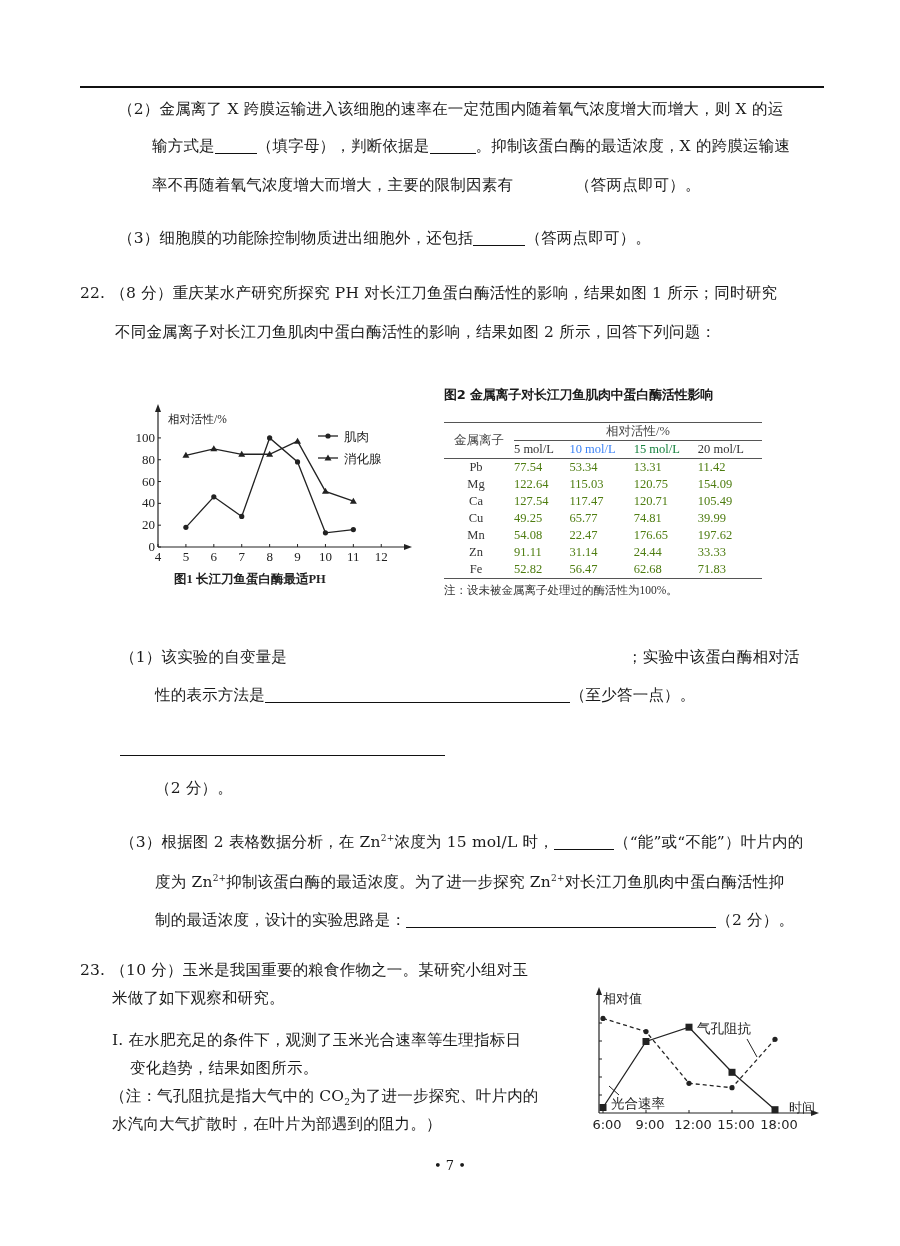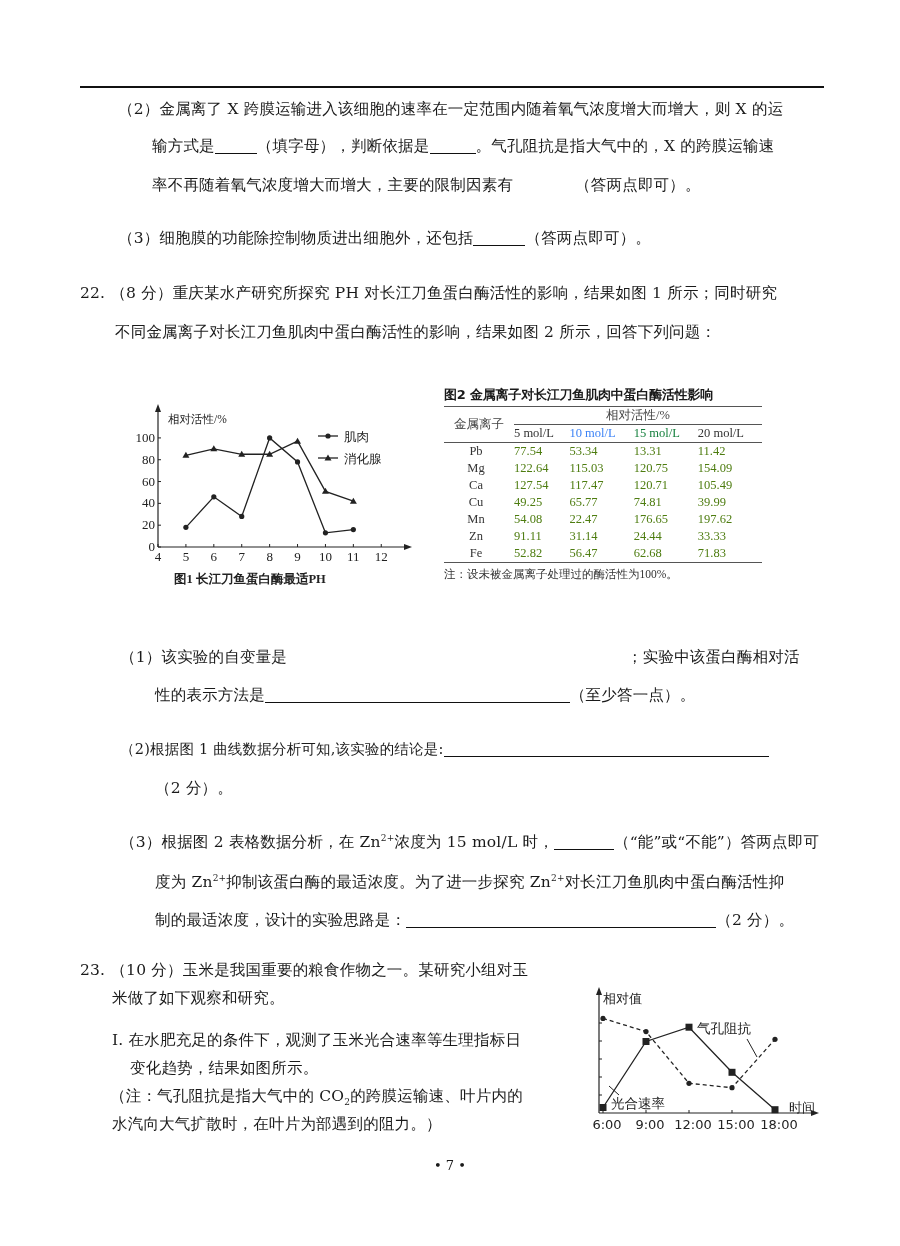--- a/index.html
+++ b/index.html
@@ -16,21 +16,21 @@
   sub { font-size: 9px; }
 
   
   #fig1 { position: absolute; left: 130px; top: 398px; width: 285px; height: 200px; }
   #fig1 text { font-family: "Liberation Serif", "DejaVu Serif", serif; fill: #222; }
   .fig1-caption { font-family: "DejaVu Sans", sans-serif; font-weight: bold; font-size: 12.5px; }
 
   
   .fig2 { position: absolute; left: 444px; top: 386px; width: 318px; font-family: "Liberation Serif", serif; }
   .fig2-title { font-family: "DejaVu Sans", sans-serif; font-weight: bold; font-size: 13px; white-space: nowrap; letter-spacing: -0.2px; }
-  .fig2 table { border-collapse: collapse; width: 100%; margin-top: 2px; font-size: 12.5px; }
+  .fig2 table { border-collapse: collapse; width: 100%; margin-top: 18px; font-size: 12.5px; }
   .fig2 table td, .fig2 table th { padding: 0; text-align: left; font-weight: normal; height: 17px; }
   .fig2 .rule-top { border-top: 1.5px solid #555; }
   .fig2 .rule-mid { border-bottom: 1px solid #555; }
   .fig2 .rule-bot { border-bottom: 1.5px solid #555; }
   .fig2 .ion-col { width: 70px; text-align: center; color: #444; }
   .fig2 .num { color: #4d7c0f; }
   .fig2 .ion { text-align: center; color: #333; padding-right: 6px; }
   .fig2-note { font-size: 11.5px; color: #333; margin-top: 4px; white-space: nowrap; }
 
   
@@ -38,21 +38,21 @@
   #fig3 text { font-family: "DejaVu Sans", sans-serif; fill: #222; }
 
   .page-num { position: absolute; left: 0; width: 900px; top: 1158px; text-align: center; font-size: 13px; }
 </style>
 </head>
 <body>
 
 <div class="top-rule"></div>
 
 <div class="line" style="left:118px;top:99px;">（2）金属离了 X 跨膜运输进入该细胞的速率在一定范围内随着氧气浓度增大而增大，则 X 的运</div>
-<div class="line" style="left:152px;top:136px;"><span>输方式是</span><span class="blank" style="width:42px"></span><span>（填字母），判断依据是</span><span class="blank" style="width:46px"></span><span>。气孔阻抗是指大气中的，X 的跨膜运输速</span></div>
+<div class="line" style="left:152px;top:136px;"><span>输方式是</span><span class="blank" style="width:42px"></span><span>（填字母），判断依据是</span><span class="blank" style="width:46px"></span><span>。抑制该蛋白酶的最适浓度，X 的跨膜运输速</span></div>
 <div class="line" style="left:152px;top:175px;"><span>率不再随着氧气浓度增大而增大，主要的限制因素有</span><span class="gap" style="width:62px"></span><span>（答两点即可）。</span></div>
 <div class="line" style="left:118px;top:228px;"><span>（3）细胞膜的功能除控制物质进出细胞外，还包括</span><span class="blank" style="width:52px"></span><span>（答两点即可）。</span></div>
 
 <div class="line" style="left:80px;top:283px;">22.  （8 分）重庆某水产研究所探究 PH 对长江刀鱼蛋白酶活性的影响，结果如图 1 所示；同时研究</div>
 <div class="line" style="left:115px;top:322px;">不同金属离子对长江刀鱼肌肉中蛋白酶活性的影响，结果如图 2 所示，回答下列问题：</div>
 
 <svg id="fig1" viewBox="0 0 285 200">
   <g id="fig1-axes">
       <line x1="28" y1="149" x2="276" y2="149" stroke="#222" stroke-width="1.2"></line>
       <polygon points="282,149 274,146 274,152" fill="#222"></polygon>
@@ -185,31 +185,31 @@
           <td class="num">62.68</td>
           <td class="num">71.83</td>
         </tr>
       </tbody>
   </table>
   <div class="fig2-note">注：设未被金属离子处理过的酶活性为100%。</div>
 </div>
 
 <div class="line" style="left:120px;top:647px;"><span>（1）该实验的自变量是</span><span class="gap" style="width:340px"></span><span>；实验中该蛋白酶相对活</span></div>
 <div class="line" style="left:155px;top:685px;"><span>性的表示方法是</span><span class="blank" style="width:305px"></span><span>（至少答一点）。</span></div>
-<div class="line" style="left:120px;top:740px;font-size:14.5px;"><span>（2)根据图 1 曲线数据分析可知,该实验的结论是:</span><span class="blank" style="width:325px"></span></div>
+<div class="line" style="left:120px;top:740px;font-size:14.5px;"><span class="blank" style="width:325px"></span></div>
 <div class="line" style="left:155px;top:778px;">（2 分）。</div>
-<div class="line" style="left:120px;top:832px;"><span>（3）根据图 2 表格数据分析，在 Zn</span><sup>2+</sup><span>浓度为 15 mol/L 时，</span><span class="blank" style="width:60px"></span><span>（“能”或“不能”）答两点即可</span></div>
+<div class="line" style="left:120px;top:832px;"><span>（3）根据图 2 表格数据分析，在 Zn</span><sup>2+</sup><span>浓度为 15 mol/L 时，</span><span class="blank" style="width:60px"></span><span>（“能”或“不能”）叶片内的</span></div>
 <div class="line" style="left:155px;top:872px;"><span>度为 Zn</span><sup>2+</sup><span>抑制该蛋白酶的最适浓度。为了进一步探究 Zn</span><sup>2+</sup><span>对长江刀鱼肌肉中蛋白酶活性抑</span></div>
 <div class="line" style="left:155px;top:910px;"><span>制的最适浓度，设计的实验思路是：</span><span class="blank" style="width:310px"></span><span>（2 分）。</span></div>
 
 <div class="line" style="left:80px;top:960px;">23.   （10 分）玉米是我国重要的粮食作物之一。某研究小组对玉</div>
 <div class="line" style="left:112px;top:988px;">米做了如下观察和研究。</div>
 <div class="line" style="left:112px;top:1030px;">I. 在水肥充足的条件下，观测了玉米光合速率等生理指标日</div>
 <div class="line" style="left:130px;top:1058px;">变化趋势，结果如图所示。</div>
-<div class="line" style="left:110px;top:1086px;"><span>（注：气孔阻抗是指大气中的 CO</span><sub>2</sub><span>的跨膜运输速、叶片内的</span></div>
+<div class="line" style="left:110px;top:1086px;"><span>（注：气孔阻抗是指大气中的 CO</span><sub>2</sub><span>为了进一步探究、叶片内的</span></div>
 <div class="line" style="left:112px;top:1114px;">水汽向大气扩散时，在叶片为部遇到的阻力。）</div>
 
 <svg id="fig3" viewBox="0 0 240 150">
   <g id="fig3-axes">
       <line x1="14" y1="128" x2="228" y2="128" stroke="#222" stroke-width="1.2"></line>
       <polygon points="234,128 226,125 226,131" fill="#222"></polygon>
       <line x1="14" y1="128" x2="14" y2="8" stroke="#222" stroke-width="1.2"></line>
       <polygon points="14,2 11,10 17,10" fill="#222"></polygon>
       <line x1="14" y1="110" x2="17" y2="110" stroke="#222"></line>
       <line x1="14" y1="92" x2="17" y2="92" stroke="#222"></line>

